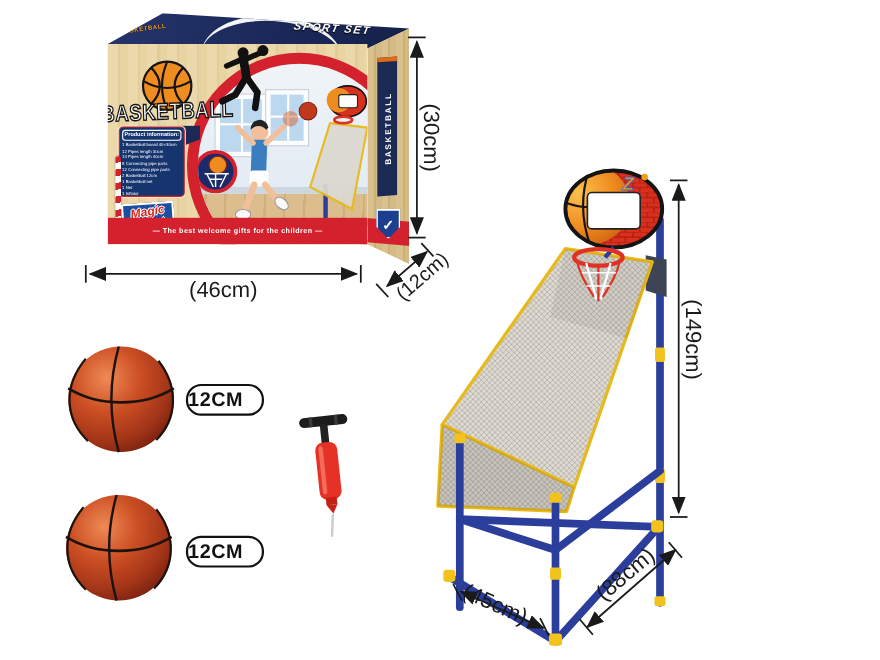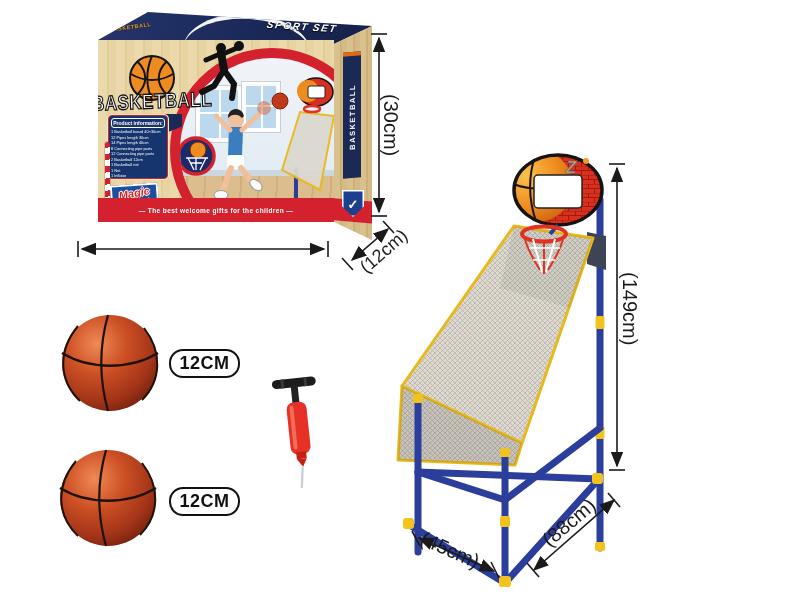--- a/index.html
+++ b/index.html
@@ -62,21 +62,21 @@
   .side-band{position:absolute;left:-3px;top:174px;width:46px;height:22px;background:#d3212d;transform:rotate(5deg);}
   .shield{position:absolute;left:8px;top:164px;width:22px;height:27px;background:#1c3f8f;z-index:2;
     clip-path:polygon(0 0,100% 0,100% 60%,50% 100%,0 60%);box-shadow:inset 0 0 0 1.5px #fff;
     display:flex;align-items:center;justify-content:center;}
   .shield .chk{color:#fff;font-size:13px;font-weight:bold;margin-top:2px;}
   
   .dim-label{position:absolute;font-size:20px;color:#1a1a1a;white-space:nowrap;
     transform-origin:0 0;font-family:"Liberation Sans",sans-serif;}
   
   .pill{position:absolute;width:67px;height:25px;border:2.5px solid #111;border-radius:14px;background:#fff;
-    display:flex;align-items:center;justify-content:center;font-weight:bold;font-size:18px;color:#111;letter-spacing:.5px;}
+    display:flex;align-items:center;justify-content:flex-start;font-weight:bold;font-size:18px;color:#111;letter-spacing:.5px;}
   svg{display:block;}
 </style>
 </head>
 <body>
 
 <div class="canvas">
 
   <div class="abs box-top">
     <div class="arc"></div>
     <div class="brand-small">BASKETBALL</div>
@@ -341,19 +341,20 @@
       <line x1="419" y1="538" x2="494" y2="571" marker-start="url(#arr)" marker-end="url(#arr)"></line>
       <line x1="412" y1="531" x2="420" y2="546"></line>
         <line x1="491" y1="562" x2="499" y2="578"></line>
 
       <line x1="534" y1="570" x2="614" y2="500" marker-start="url(#arr)" marker-end="url(#arr)"></line>
       <line x1="527" y1="563" x2="539" y2="577"></line>
         <line x1="608" y1="493" x2="620" y2="507"></line>
     </g>
   </svg>
 
+  <div class="dim-label" style="left:158px;top:253px;width:90px;text-align:center;">(46cm)</div>
   <div class="dim-label" style="left:402px;top:94px;transform:rotate(90deg);">(30cm)</div>
   <div class="dim-label" style="left:356px;top:262px;transform:rotate(-41deg);font-size:18px;">(12cm)</div>
   <div class="dim-label" style="left:641px;top:272px;transform:rotate(90deg);">(149cm)</div>
   <div class="dim-label" style="left:426px;top:527px;transform:rotate(24deg);">(45cm)</div>
   <div class="dim-label" style="left:538px;top:534px;transform:rotate(-40deg);">(88cm)</div>
 
 </div>
 
 </body></html>

